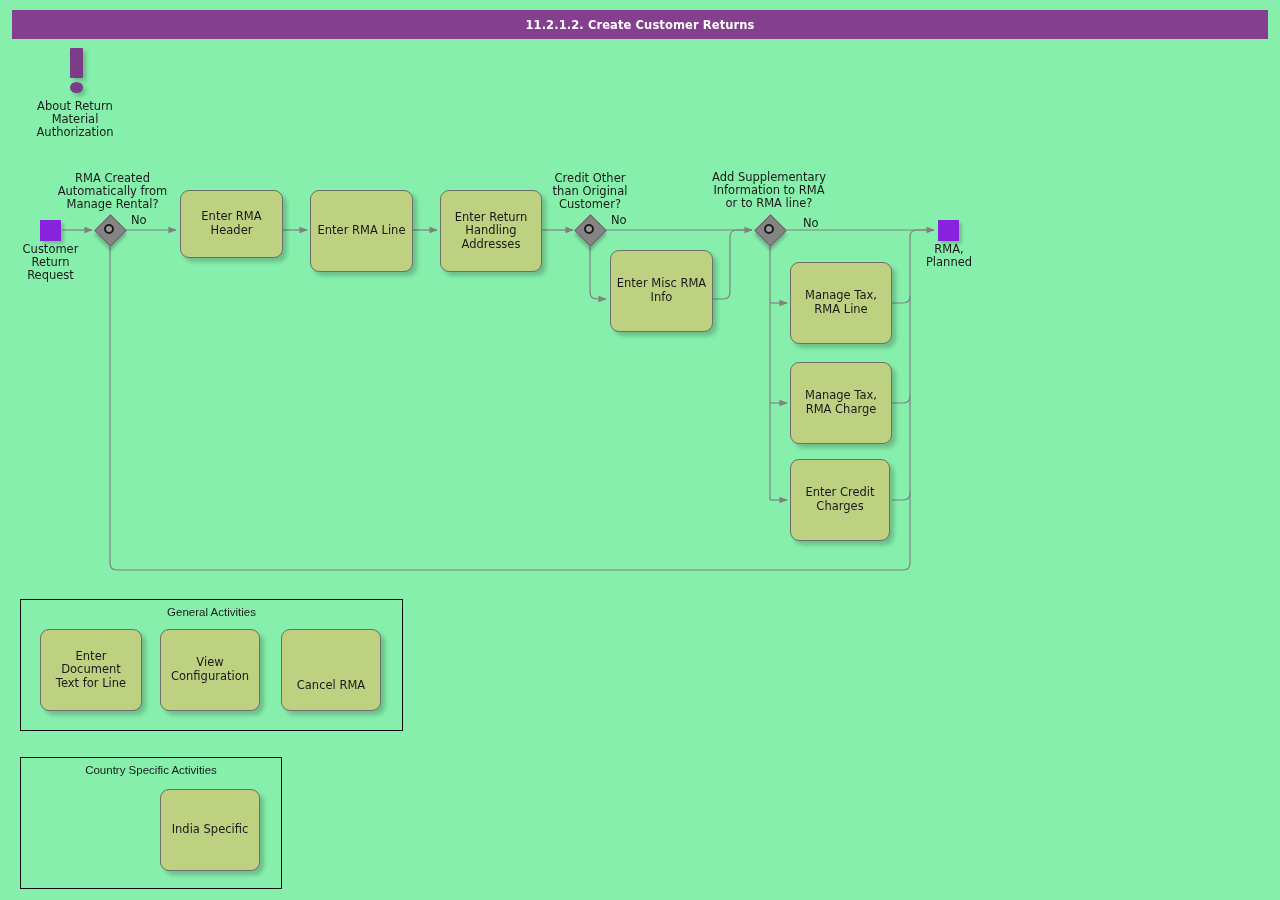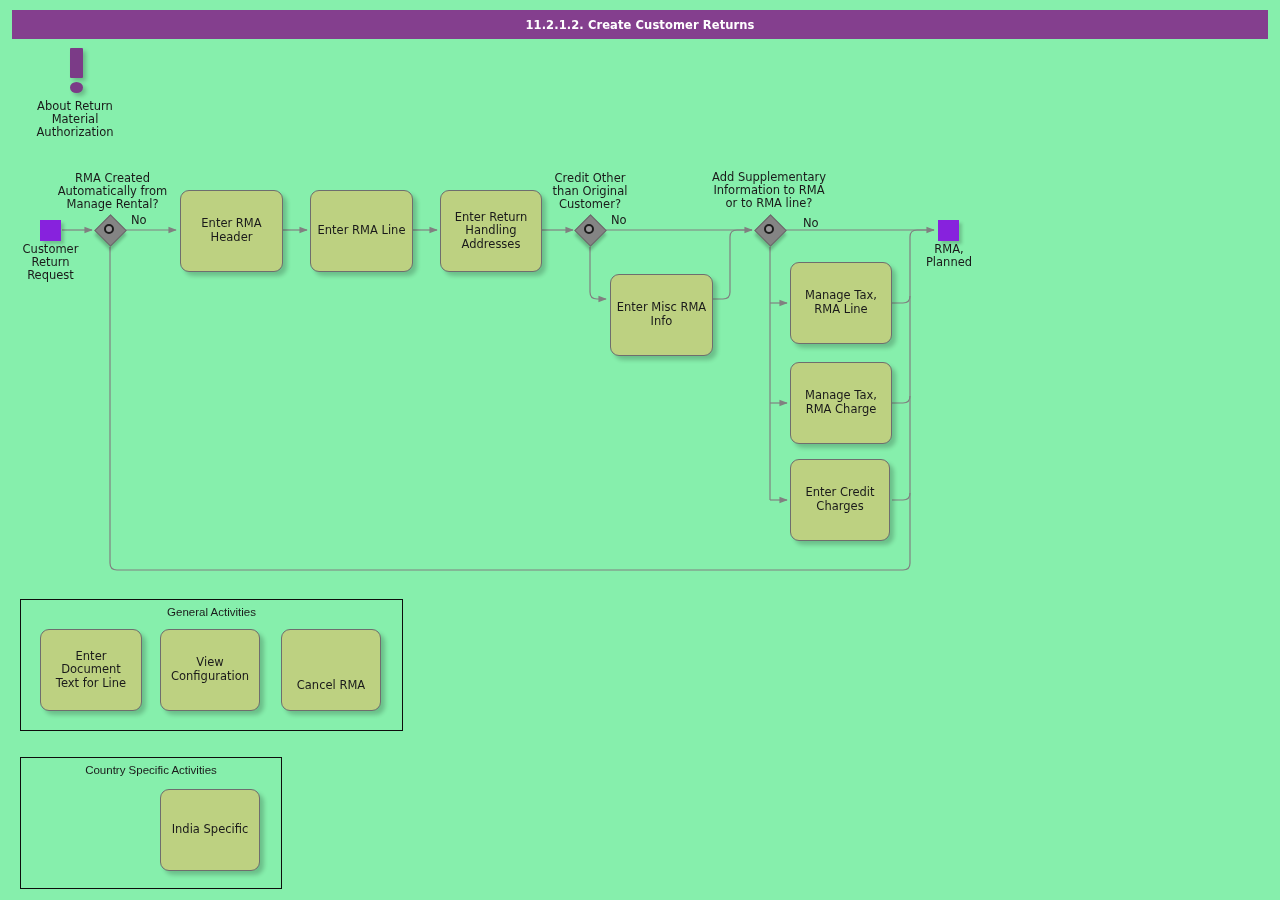--- a/index.html
+++ b/index.html
@@ -226,21 +226,21 @@
 
   <div class="gateway" style="left:95px; top:215px;">
     <div class="dia"></div>
     <div class="ring"></div>
   </div>
   <div class="lbl" style="left:40px; top:172px; width:145px;">RMA Created
 Automatically from
 Manage Rental?</div>
   <div class="lbl-flow" style="left:131px; top:213px;">No</div>
 
-  <div class="task" style="left:180px; top:190px; width:103px; height:82px;">
+  <div class="task" style="left:180px; top:190px; width:103px; height:68px;">
     <span style="white-space:pre-line;">Enter RMA
 Header</span>
   </div>
 
   <div class="task" style="left:310px; top:190px; width:103px; height:82px;">
     <span style="white-space:pre-line;">Enter RMA Line</span>
   </div>
 
   <div class="task" style="left:440px; top:190px; width:102px; height:82px;">
     <span style="white-space:pre-line;">Enter Return
@@ -250,21 +250,21 @@
 
   <div class="gateway" style="left:575px; top:215px;">
     <div class="dia"></div>
     <div class="ring"></div>
   </div>
   <div class="lbl" style="left:525px; top:172px; width:130px;">Credit Other
 than Original
 Customer?</div>
   <div class="lbl-flow" style="left:611px; top:213px;">No</div>
 
-  <div class="task" style="left:610px; top:274px; width:103px; height:82px;">
+  <div class="task" style="left:610px; top:250px; width:103px; height:82px;">
     <span style="white-space:pre-line;">Enter Misc RMA
 Info</span>
   </div>
 
   <div class="gateway" style="left:755px; top:215px;">
     <div class="dia"></div>
     <div class="ring"></div>
   </div>
   <div class="lbl" style="left:698px; top:171px; width:142px;">Add Supplementary
 Information to RMA

